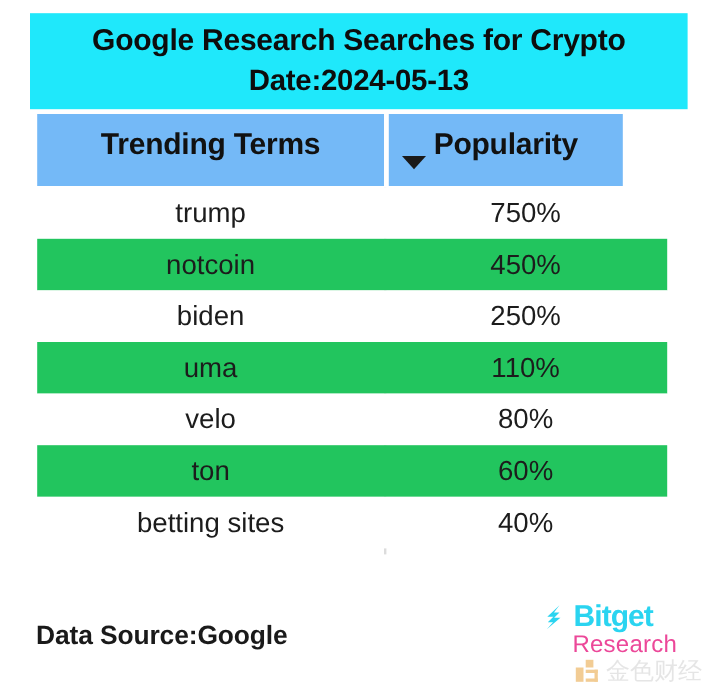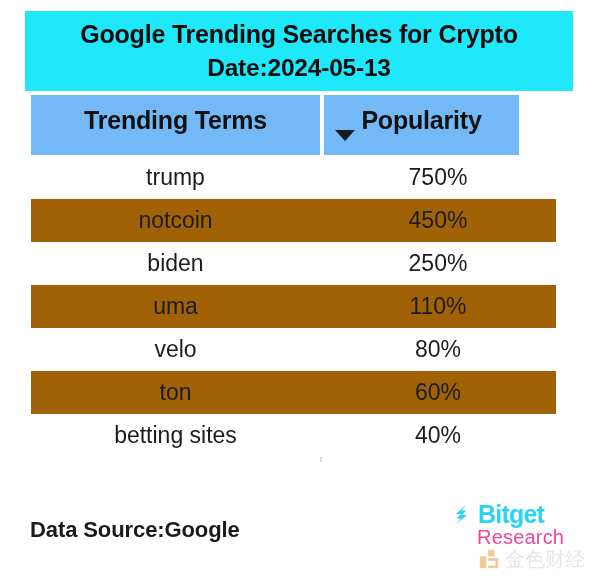--- a/index.html
+++ b/index.html
@@ -98,21 +98,21 @@
 
   .tbody {
     margin-top: 1px;
   }
   .row {
     display: flex;
     height: 43px;
     position: relative;
   }
   .row.odd  { background: #ffffff; }
-  .row.even { background: #a16207; }
+  .row.even { background: #22c55e; }
 
   .cell {
     display: flex;
     align-items: center;
     justify-content: center;
     box-sizing: border-box;
     font-size: 23px;
     color: #1c1c1c;
     font-weight: normal;
     white-space: nowrap;
@@ -205,21 +205,21 @@
     white-space: nowrap;
     font-family: "DejaVu Sans", sans-serif;
   }
 </style>
 </head>
 <body>
 
 <div id="page">
 
   <div class="title-banner">
-    <div class="title-line">Google Trending Searches for Crypto</div>
+    <div class="title-line">Google Research Searches for Crypto</div>
     <div class="title-line second">Date:2024-05-13</div>
   </div>
 
   <div class="table">
 
     <div class="thead">
       <div class="th terms">
         <span class="th-label">Trending Terms</span>
       </div>
       <div class="th pop">

